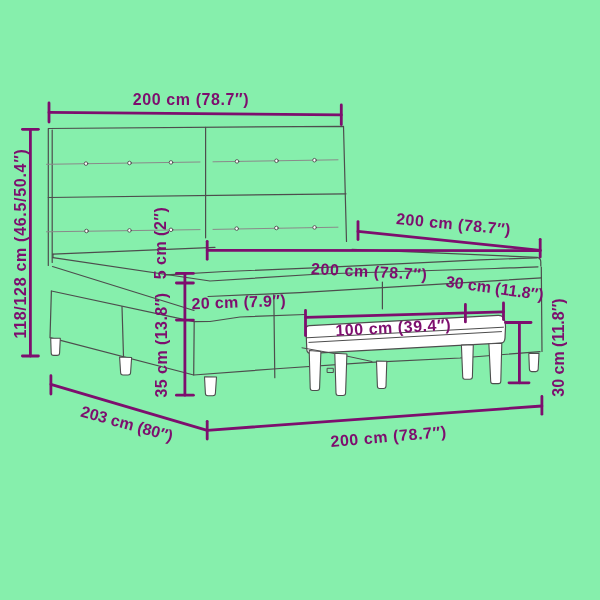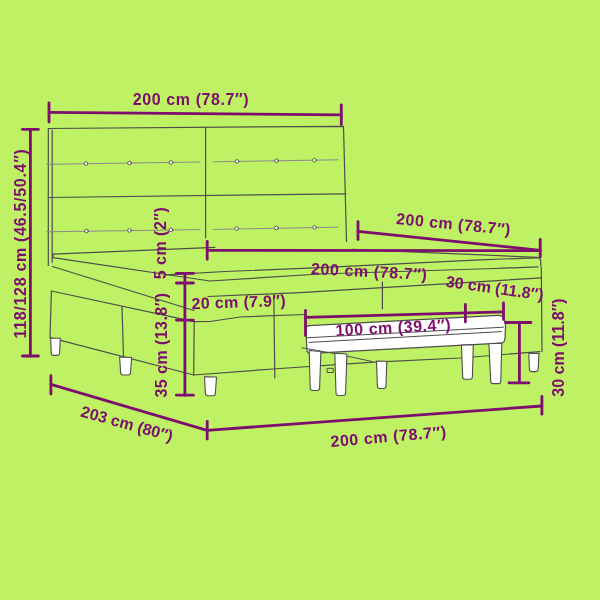--- a/index.html
+++ b/index.html
@@ -1,16 +1,16 @@
 <!DOCTYPE html>
 <html><head>
 <meta charset="utf-8">
 <style>
   html,body{margin:0;padding:0;background:#ffffff;}
-  .wrap{width:600px;height:600px;position:relative;background:#bef264;}
+  .wrap{width:600px;height:600px;position:relative;background:#86efac;}
   text{font-family:"Liberation Sans",sans-serif;font-weight:bold;fill:#7d0e6e;}
 </style>
 </head>
 <body>
 <div class="wrap">
 <svg width="600" height="600" viewBox="0 0 600 600">
 <g fill="none" stroke-linecap="round" stroke-linejoin="round">
 
 <g stroke="#4d4d4d" stroke-width="1.2">
   <path d="M48.3 265.5 L48.3 128.5 L343.5 126.3 L346.5 241.5"></path>

